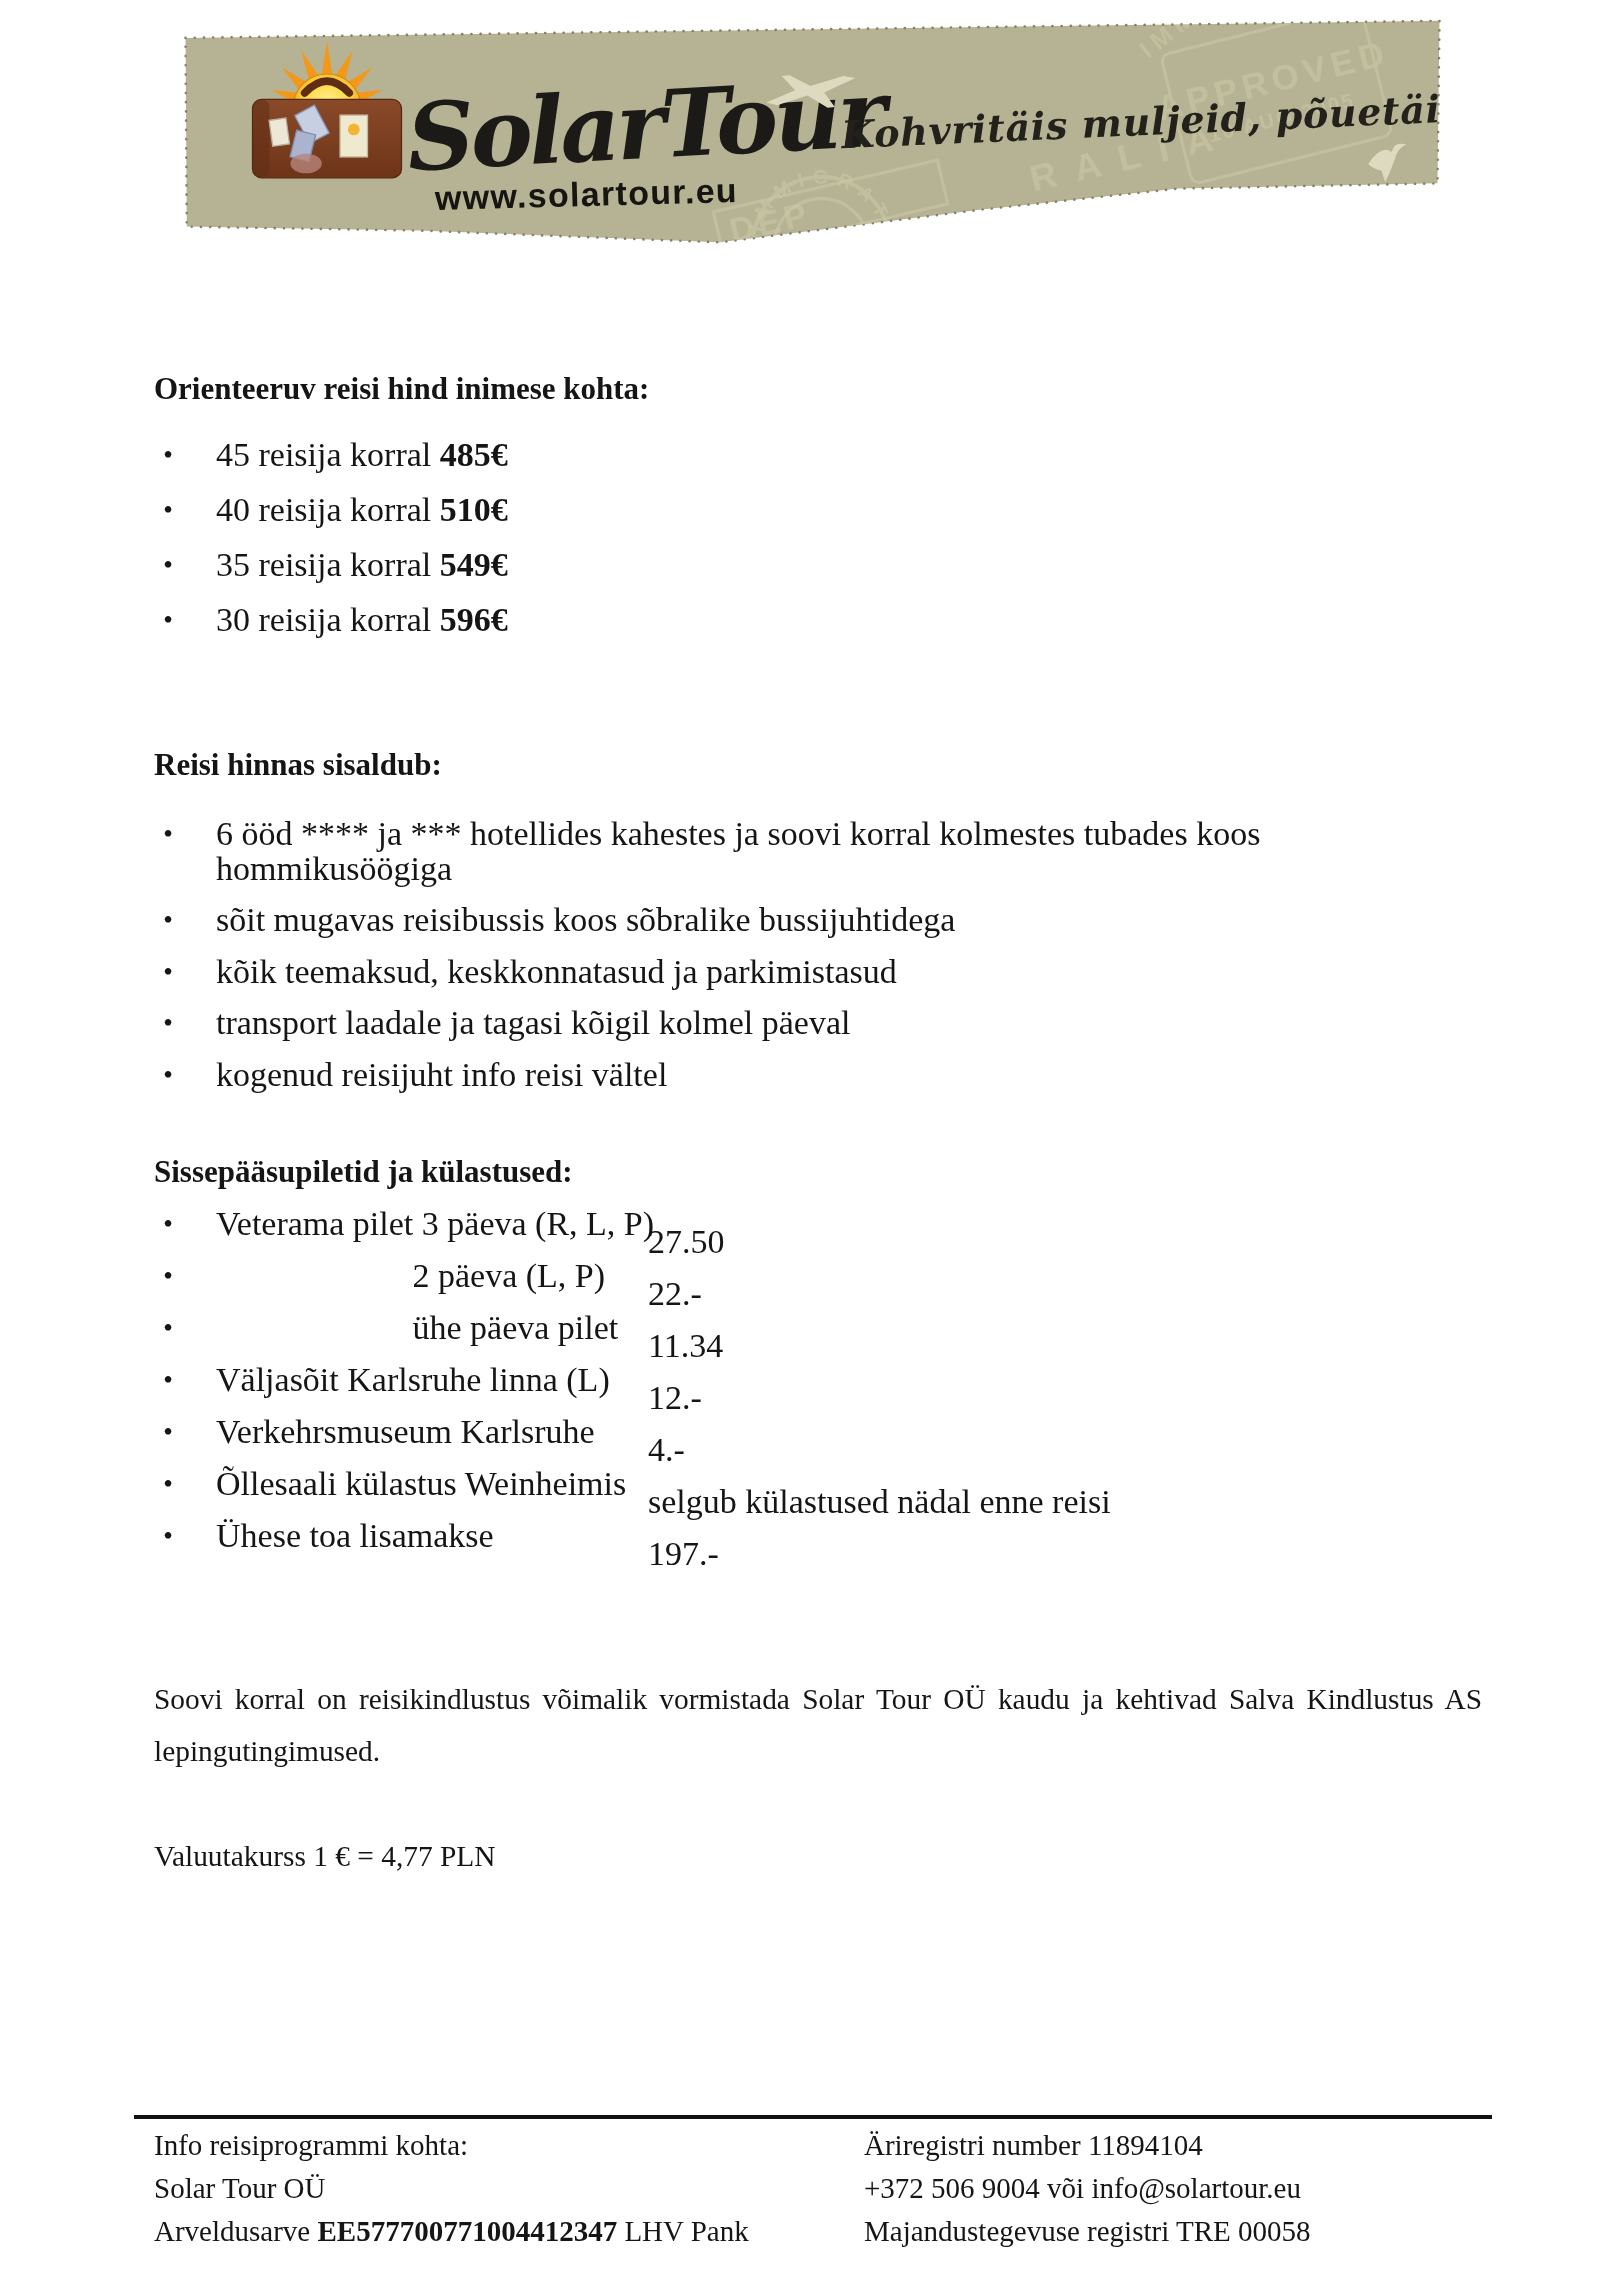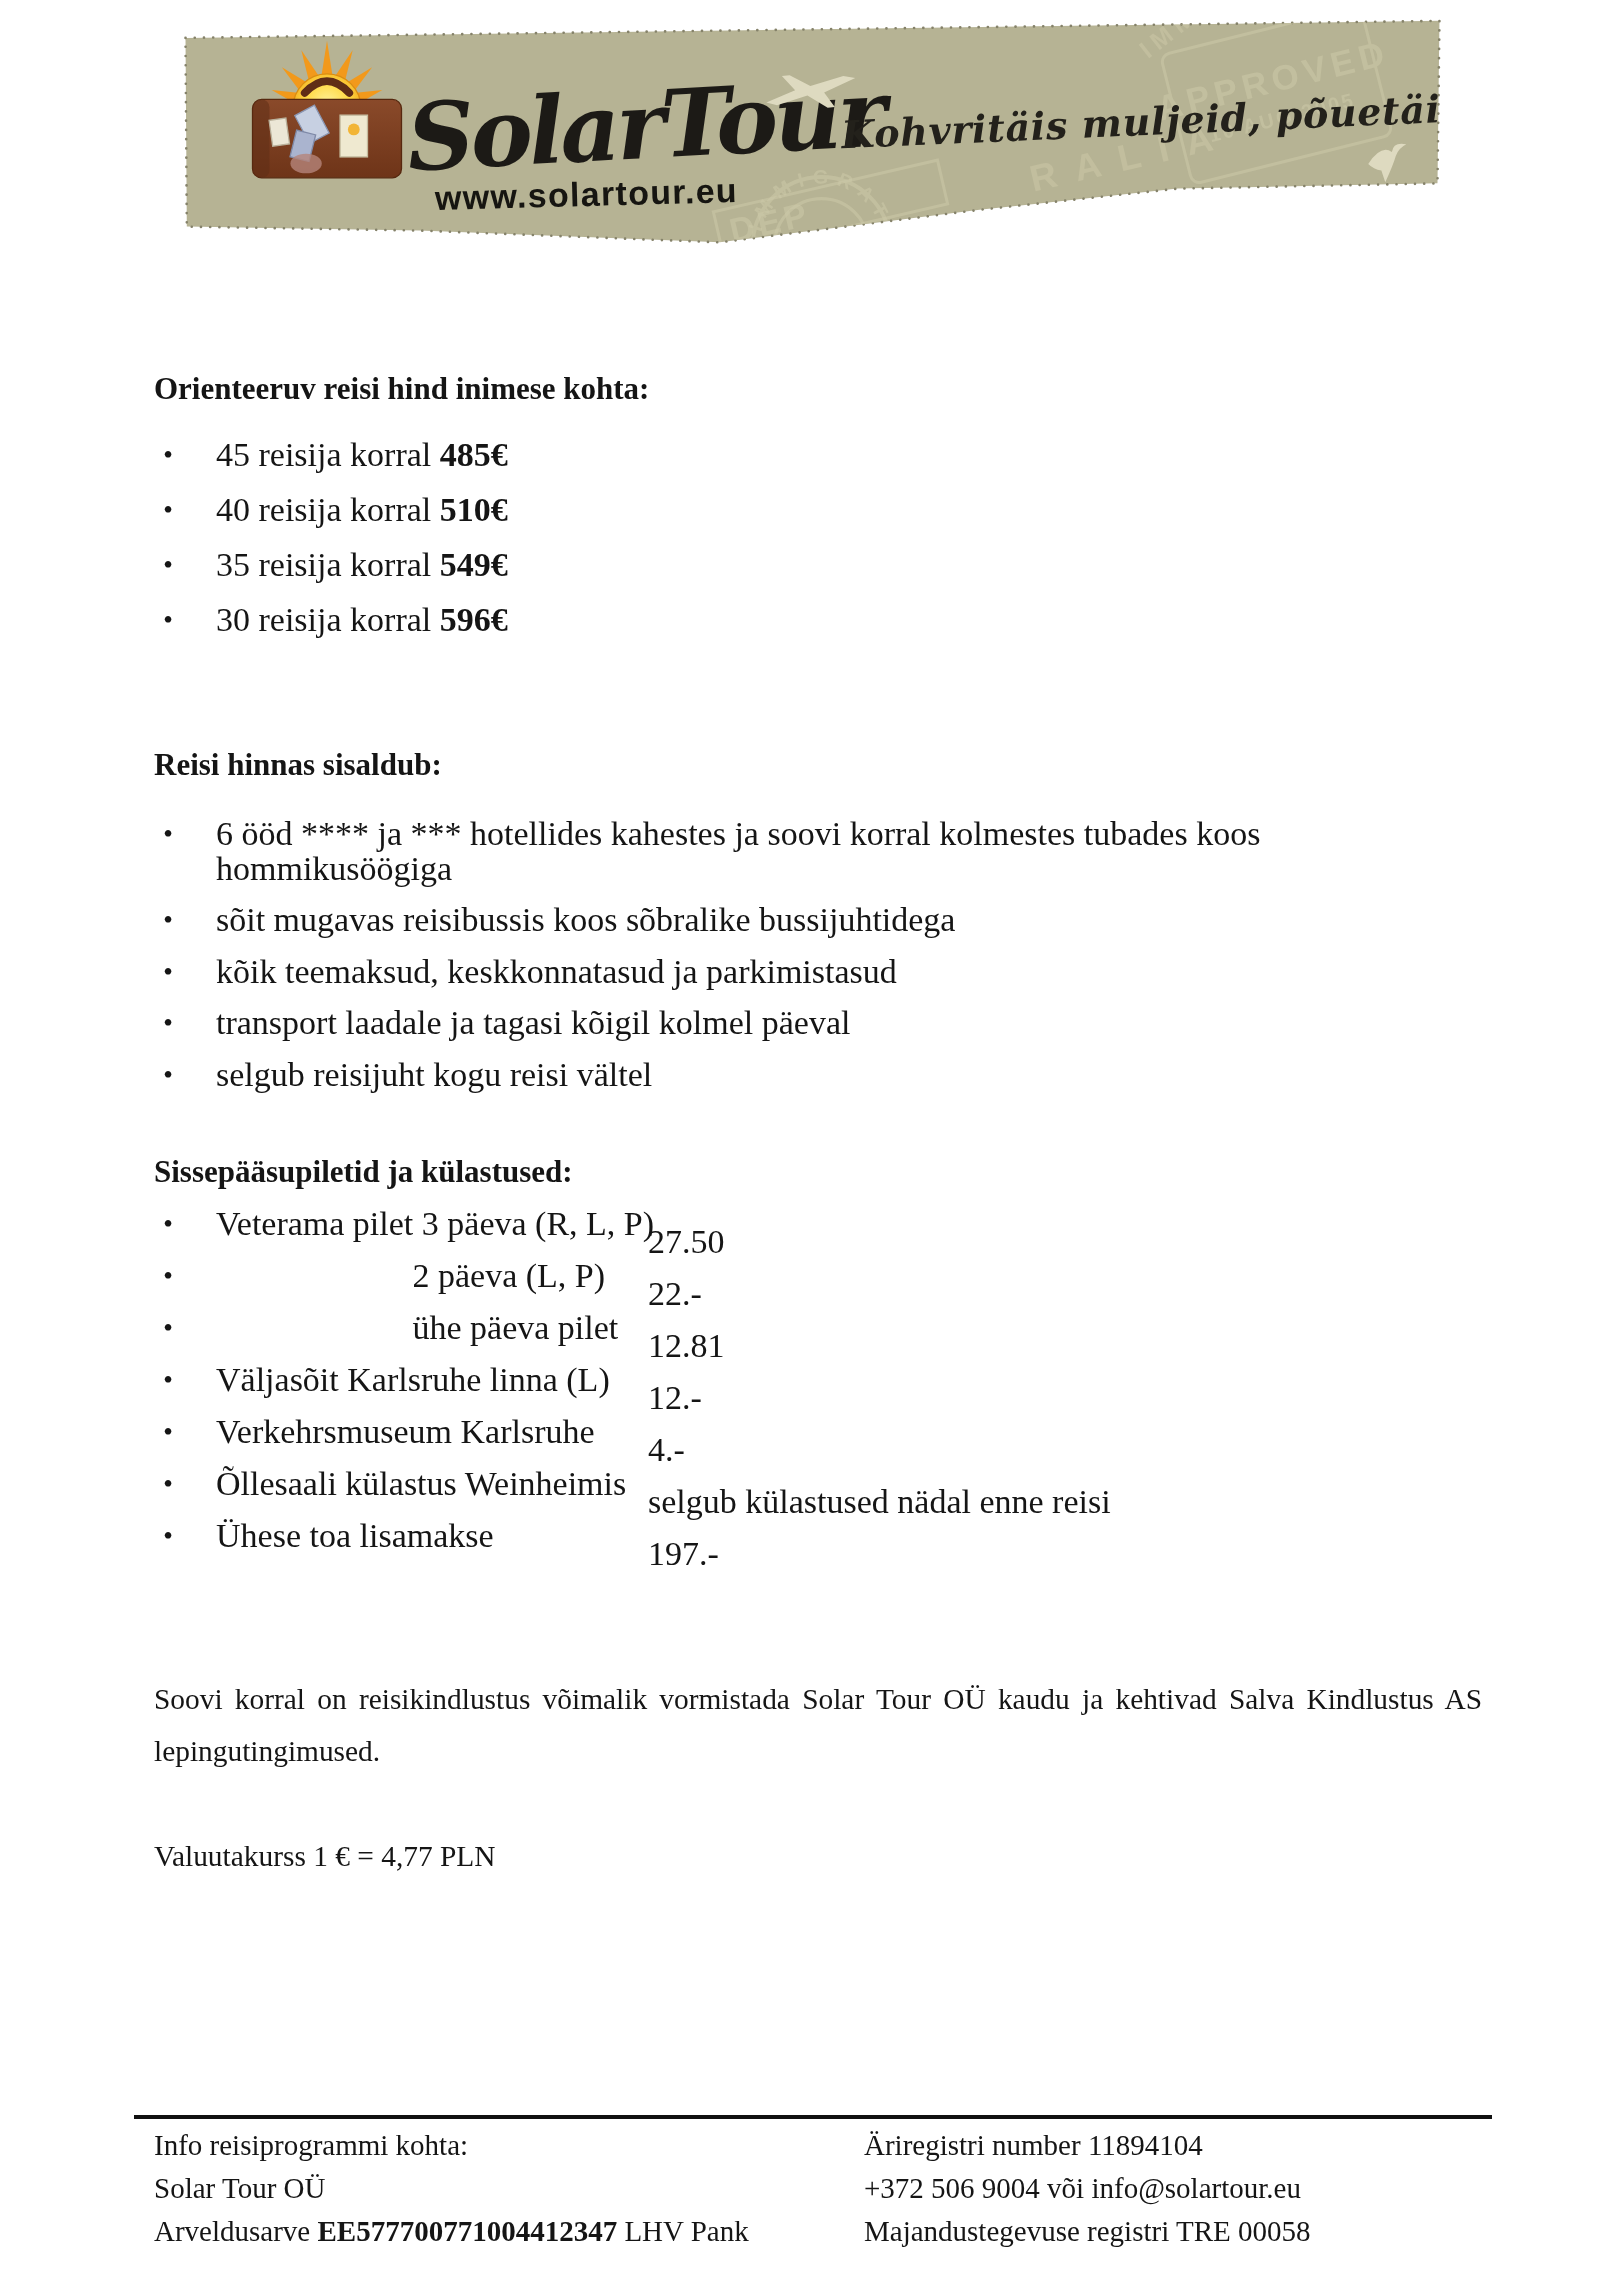--- a/index.html
+++ b/index.html
@@ -204,41 +204,41 @@
     </ul>
   </section>
 
   <section class="sec sec-includes">
     <h2>Reisi hinnas sisaldub:</h2>
     <ul>
       <li>6 ööd **** ja *** hotellides kahestes ja soovi korral kolmestes tubades koos hommikusöögiga</li>
       <li>sõit mugavas reisibussis koos sõbralike bussijuhtidega</li>
       <li>kõik teemaksud, keskkonnatasud ja parkimistasud</li>
       <li>transport laadale ja tagasi kõigil kolmel päeval</li>
-      <li>selgub reisijuht kogu reisi vältel</li>
+      <li>kogenud reisijuht info reisi vältel</li>
     </ul>
   </section>
 
   <section class="sec sec-tickets">
     <h2>Sissepääsupiletid ja külastused:</h2>
     <ul>
       <li>
         <span class="tick-col1">Veterama pilet</span>
         <span class="tick-col2">3 päeva (R, L, P)</span>
         <span class="tick-val">27.50</span>
       </li>
       <li>
         <span class="tick-col1"></span>
         <span class="tick-col2">2 päeva (L, P)</span>
         <span class="tick-val">22.-</span>
       </li>
       <li>
         <span class="tick-col1"></span>
         <span class="tick-col2">ühe päeva pilet</span>
-        <span class="tick-val">12.81</span>
+        <span class="tick-val">11.34</span>
       </li>
       <li>
         <span class="tick-col1">Väljasõit Karlsruhe linna (L)</span>
         <span class="tick-col2"></span>
         <span class="tick-val">12.-</span>
       </li>
       <li>
         <span class="tick-col1">Verkehrsmuseum Karlsruhe</span>
         <span class="tick-col2"></span>
         <span class="tick-val">4.-</span>

